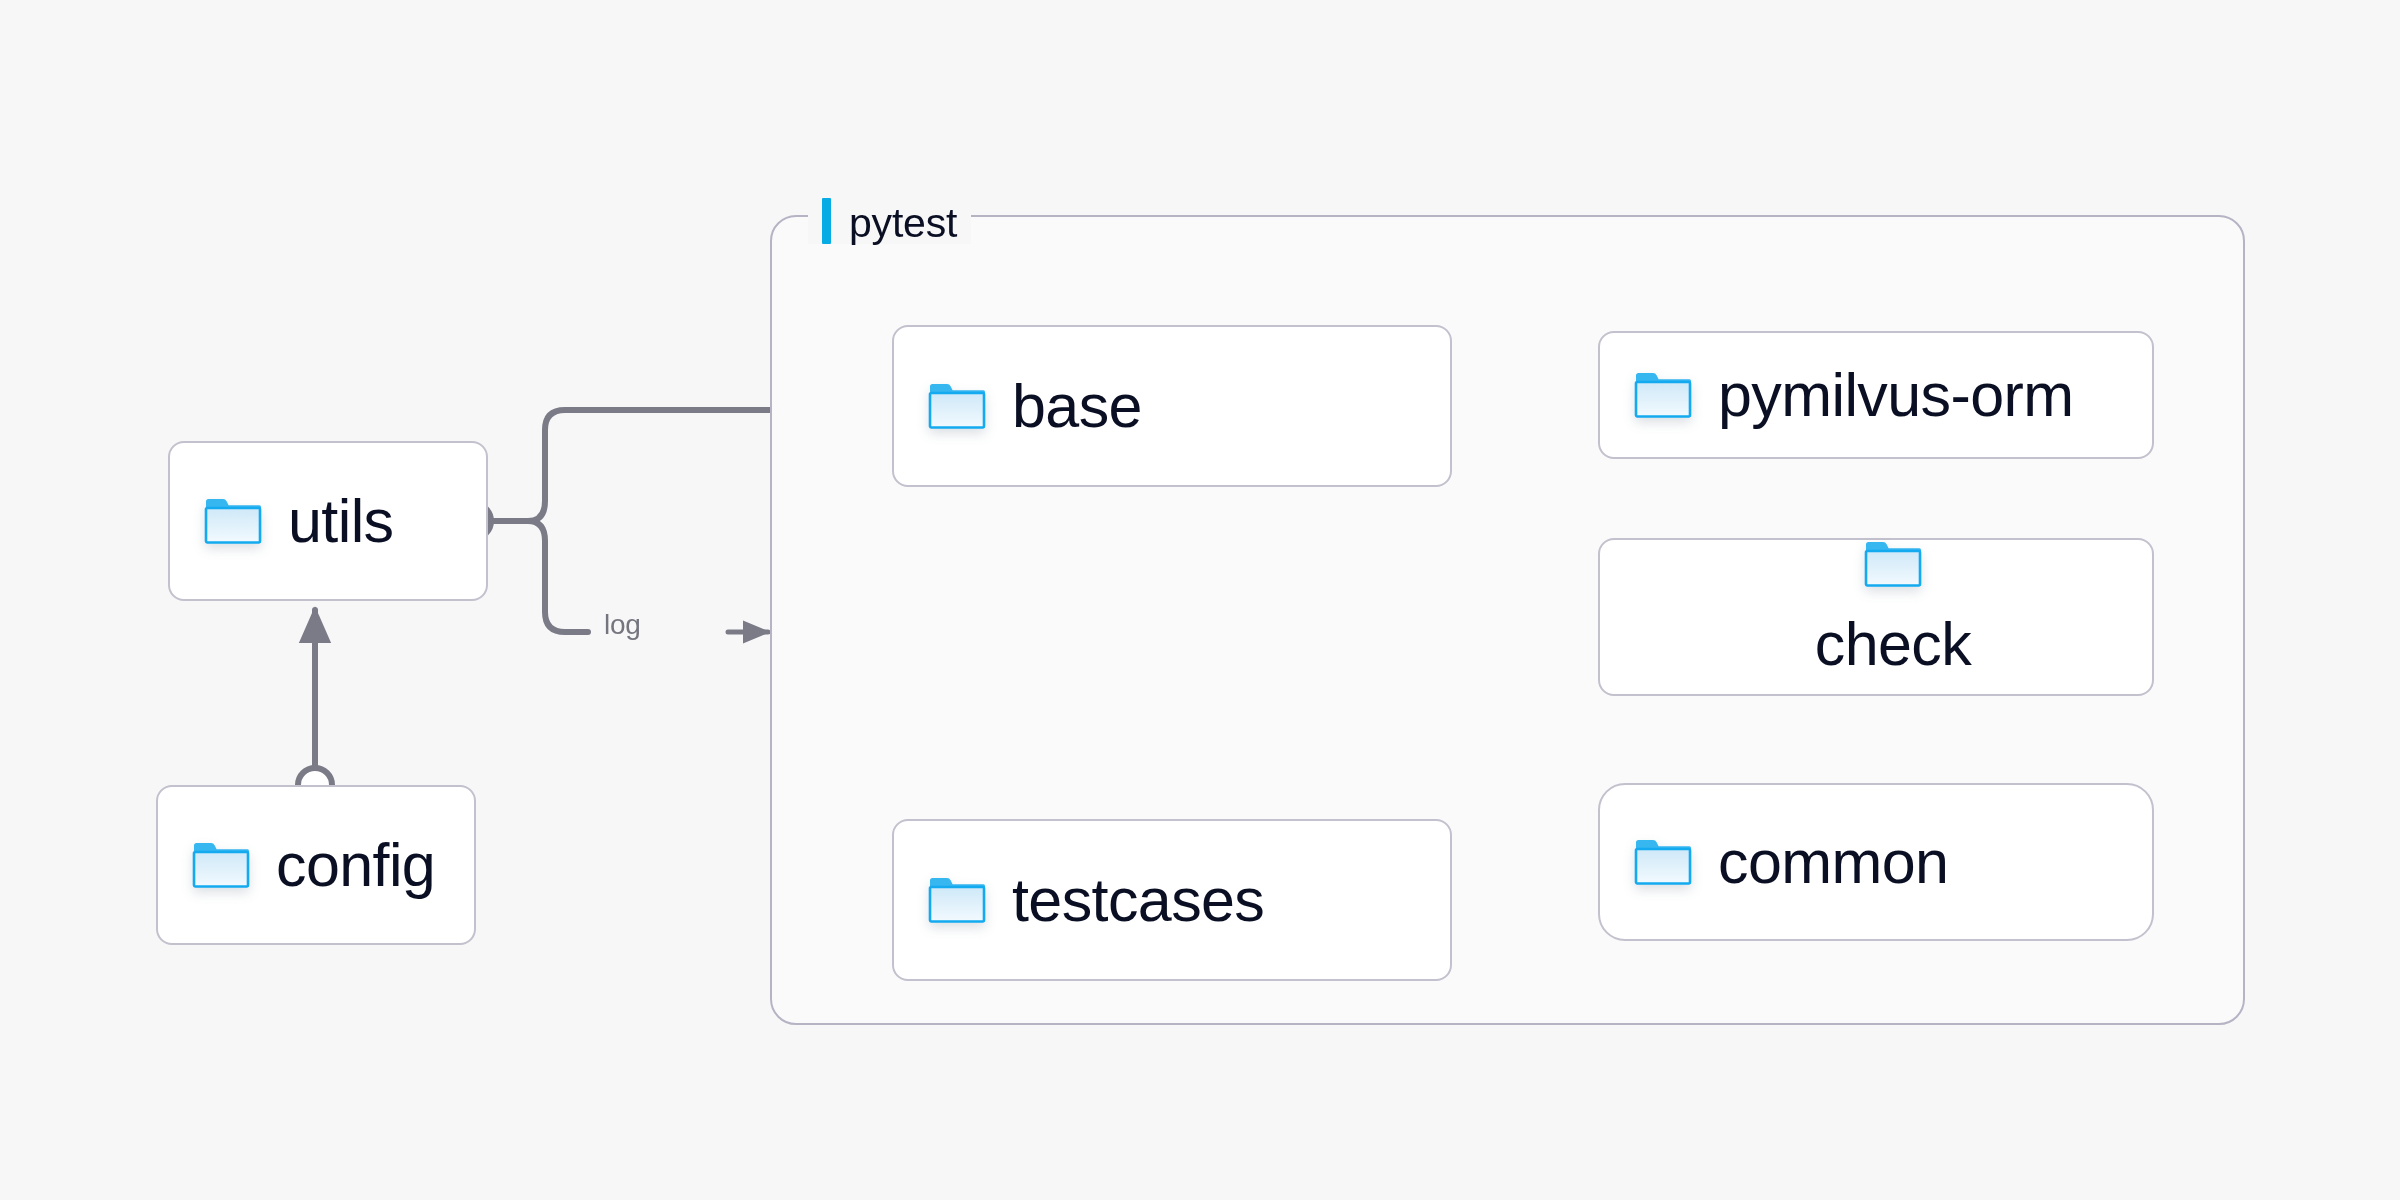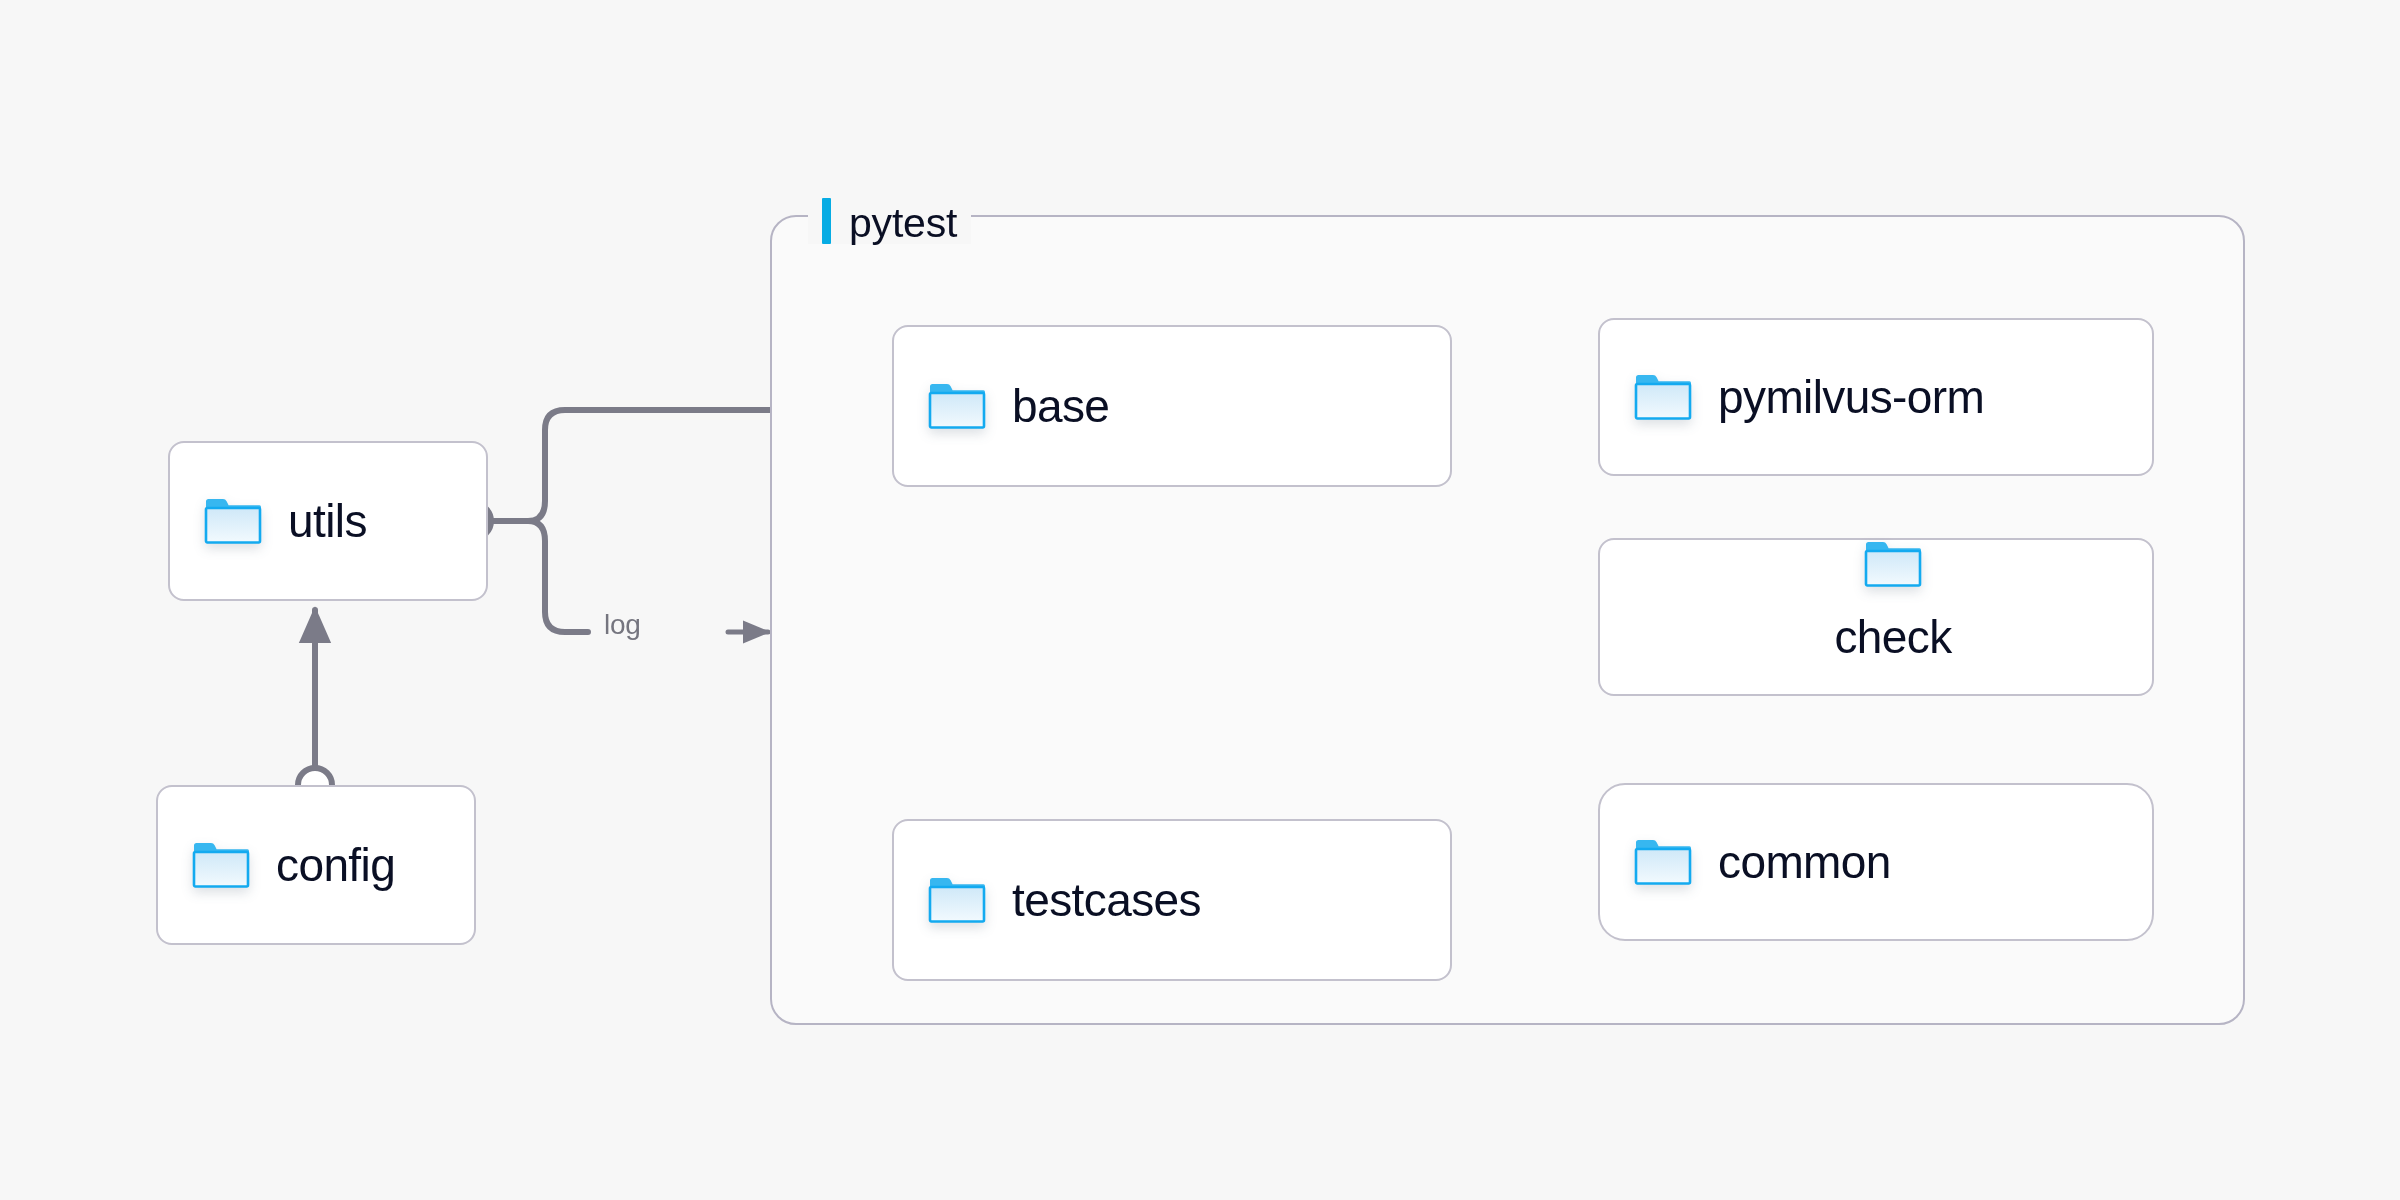--- a/index.html
+++ b/index.html
@@ -62,21 +62,21 @@
     box-sizing: border-box;
     background: #ffffff;
     border: 2px solid #c3c1cd;
     border-radius: 16px;
     display: flex;
     align-items: center;
     padding-left: 34px;
     gap: 26px;
   }
   .node-label {
-    font-size: 46px;
+    font-size: 61px;
     color: #0a0f24;
     letter-spacing: -0.6px;
     line-height: 1;
     white-space: nowrap;
   }
 
   
   .folder-icon {
     flex: none;
     width: 58px;
@@ -186,21 +186,21 @@
   <div class="node" style="left:892px; top:819px; width:560px; height:162px;">
     <span class="folder-icon">
       <svg viewBox="0 0 58 48" xmlns="http://www.w3.org/2000/svg">
         <path d="M2 10 L2 4.5 Q2 2 4.5 2 L19 2 Q21.5 2 22.6 4.2 L24.6 8.2 L55.5 8.2 Q57 8.2 57 10 L57 13 L2 13 Z" fill="#37b7f0"></path>
         <rect x="2" y="11" width="54" height="34.5" rx="1.4" fill="url(#folderGrad)" stroke="#13aaf0" stroke-width="2.6"></rect>
       </svg>
     </span>
     <span class="node-label">testcases</span>
   </div>
 
-  <div class="node" style="left:1598px; top:318px; width:556px; height:158px;">
+  <div class="node" style="left:1598px; top:331px; width:556px; height:128px;">
     <span class="folder-icon">
       <svg viewBox="0 0 58 48" xmlns="http://www.w3.org/2000/svg">
         <path d="M2 10 L2 4.5 Q2 2 4.5 2 L19 2 Q21.5 2 22.6 4.2 L24.6 8.2 L55.5 8.2 Q57 8.2 57 10 L57 13 L2 13 Z" fill="#37b7f0"></path>
         <rect x="2" y="11" width="54" height="34.5" rx="1.4" fill="url(#folderGrad)" stroke="#13aaf0" stroke-width="2.6"></rect>
       </svg>
     </span>
     <span class="node-label">pymilvus-orm</span>
   </div>
 
   <div class="node" style="left:1598px; top:538px; width:556px; height:158px;flex-direction:column;">

